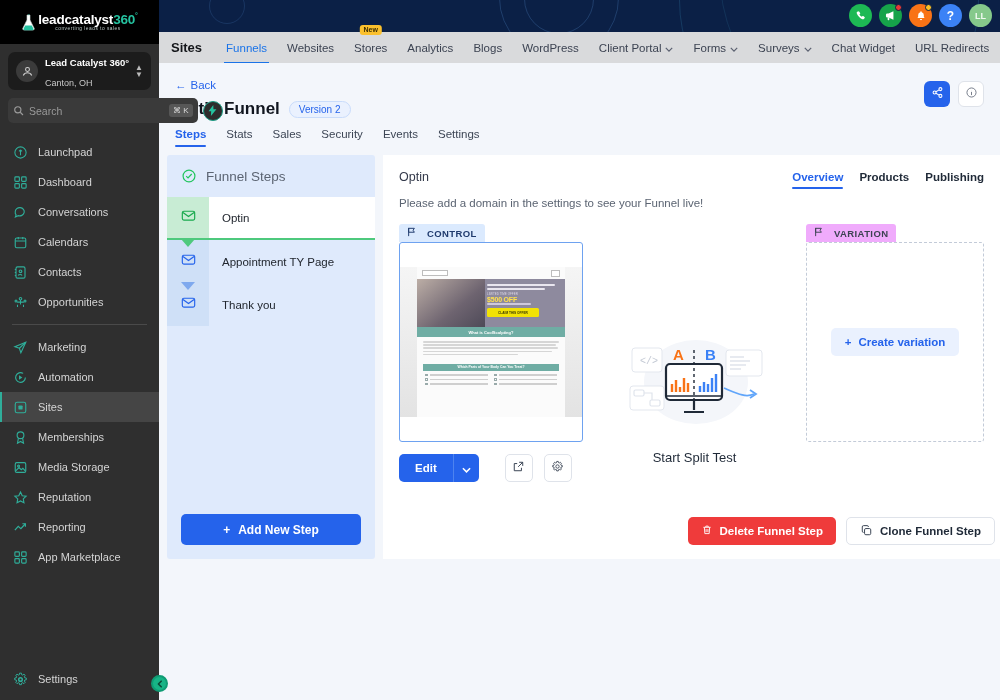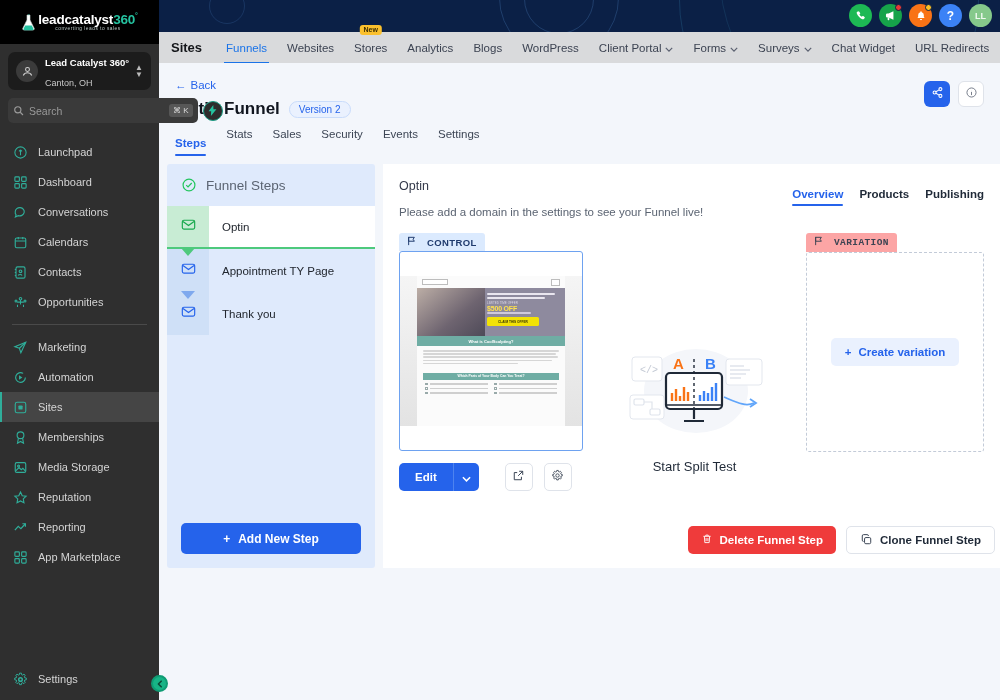--- a/index.html
+++ b/index.html
@@ -143,21 +143,21 @@
   #version-pill {
     font-size: 10px; color: #2563eb; background: #eaf1fe; border: 1px solid #c9dcfb;
     border-radius: 10px; padding: 2px 9px;
   }
   #headtabs { display: flex; gap: 0px; margin-top: 9px; }
   .htab {
     position: relative; font-size: 11.5px; color: #3d4655; padding: 0 10px 7px 10px;
     cursor: pointer; white-space: nowrap;
   }
   .htab:first-child { padding-left: 0; }
-  .htab.active { color: #2563eb; font-weight: 600; margin-top: 9px; }
+  .htab.active { color: #2563eb; font-weight: 600; }
   .htab.active::after {
     content:""; position:absolute; left: 0; right: 10px; bottom: 0; height: 2.5px; background:#2563eb; border-radius:2px;
   }
   #headactions { position: absolute; right: 16px; top: 18px; display: flex; gap: 8px; }
   .hact {
     width: 26px; height: 26px; border-radius: 6px; display:flex; align-items:center; justify-content:center;
     cursor: pointer;
   }
   .hact.share { background: #2563eb; color: #fff; }
   .hact.info { background: #fff; border: 1px solid #dfe3ea; color: #6b7280; }
@@ -197,37 +197,37 @@
     font-size: 12px; font-weight: 700; cursor: pointer; font-family: inherit;
     display:flex; align-items:center; justify-content:center; gap: 8px;
   }
 
   #mainpanel {
     flex: 1; background: #fff; margin-left: 8px; margin-right: 0px; position: relative;
     display: flex; flex-direction: column;
   }
   #main-top { padding: 12px 16px 0 16px; position: relative; }
   #step-name { font-size: 12.5px; color: #33394a; }
-  #maintabs { position: absolute; right: 16px; top: 24px; display: flex; gap: 16px; }
+  #maintabs { position: absolute; right: 16px; top: 16px; display: flex; gap: 16px; }
   .mtab { font-size: 11.5px; font-weight: 700; color: #1f2937; padding-bottom: 6px; position: relative; cursor:pointer; }
   .mtab.active { color: #2563eb; }
   .mtab.active::after {
     content:""; position:absolute; left:0; right:0; bottom:0; height: 2.5px; background: #2563eb; border-radius:2px;
   }
   #domain-note { margin: 12px 16px 0 16px; font-size: 11.5px; color: #5b6472; }
 
   #cards { display: flex; margin: 14px 16px 0 16px; gap: 0; flex: 1; }
   .card-col { position: relative; }
   .flag-tab {
     display: inline-flex; align-items: center; gap: 11px;
     font-size: 9.5px; font-weight: 700; letter-spacing: .4px;
     padding: 3px 8px; border-radius: 3px 3px 0 0;
   }
   .flag-tab.control { background: #dbeafe; color: #1f3a6d; }
-  .flag-tab.variation { background: #fca5a5; color: #3c4352; font-family: Liberation Mono, monospace; }
+  .flag-tab.variation { background: #f0abfc; color: #3c4352; }
   #control-box {
     width: 184px; height: 200px; border: 1.5px solid #6ea2f0; border-radius: 3px;
     background: #fff; overflow: hidden; position: relative;
   }
   #variation-box {
     width: 178px; height: 200px; border: 1.5px dashed #c3cbd8; border-radius: 3px;
     background: #fff; display: flex; align-items: center; justify-content: center;
   }
   #create-variation {
     background: #eaf1fe; color: #2563eb; border: 0; border-radius: 5px;

